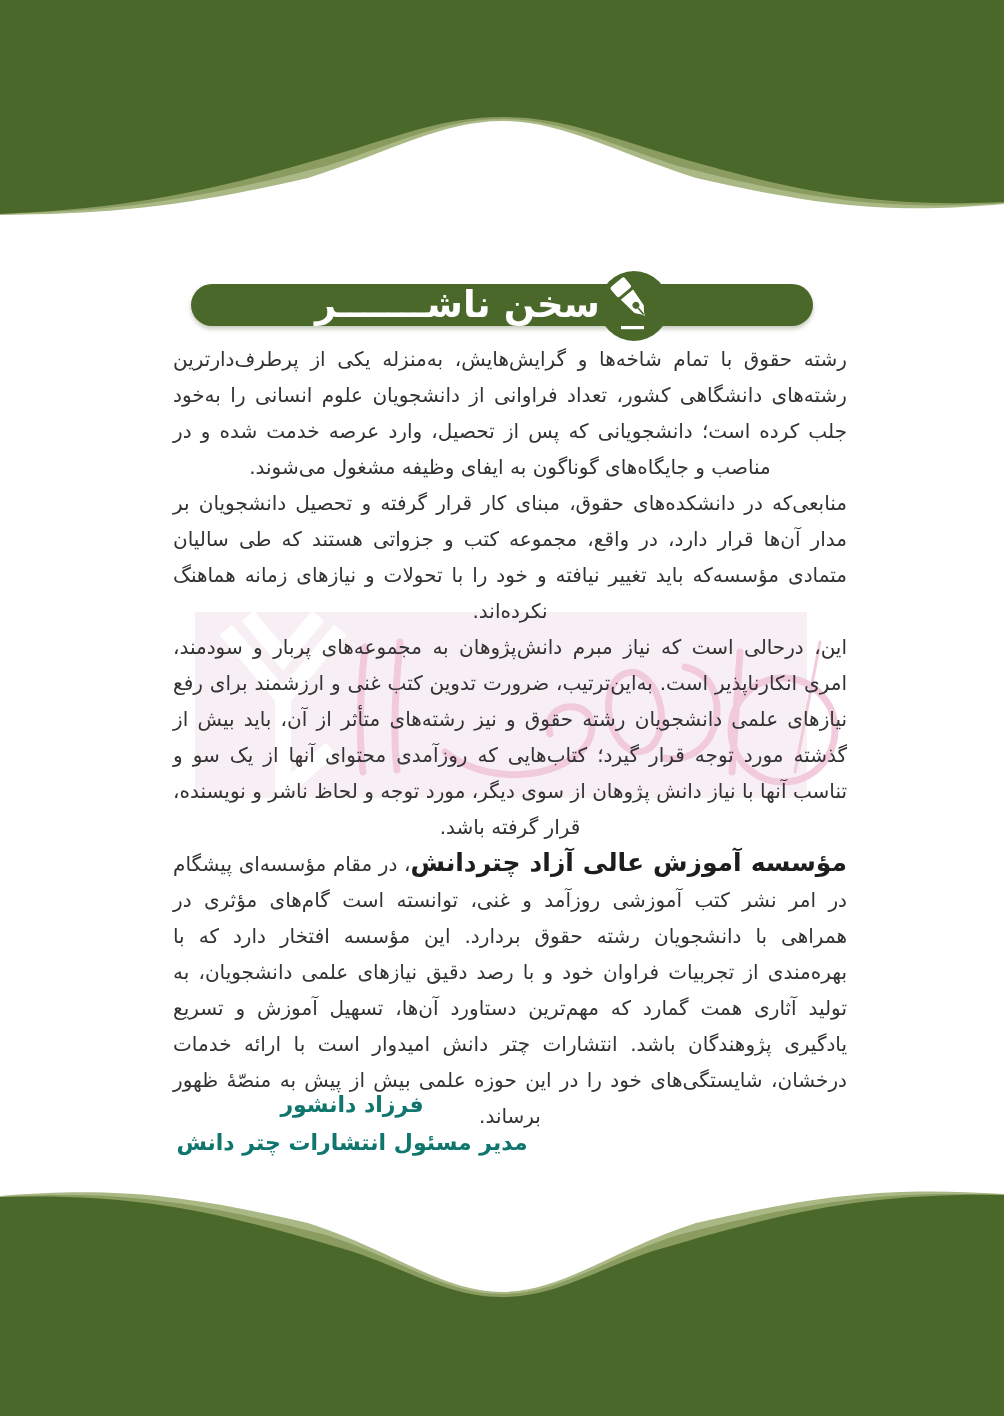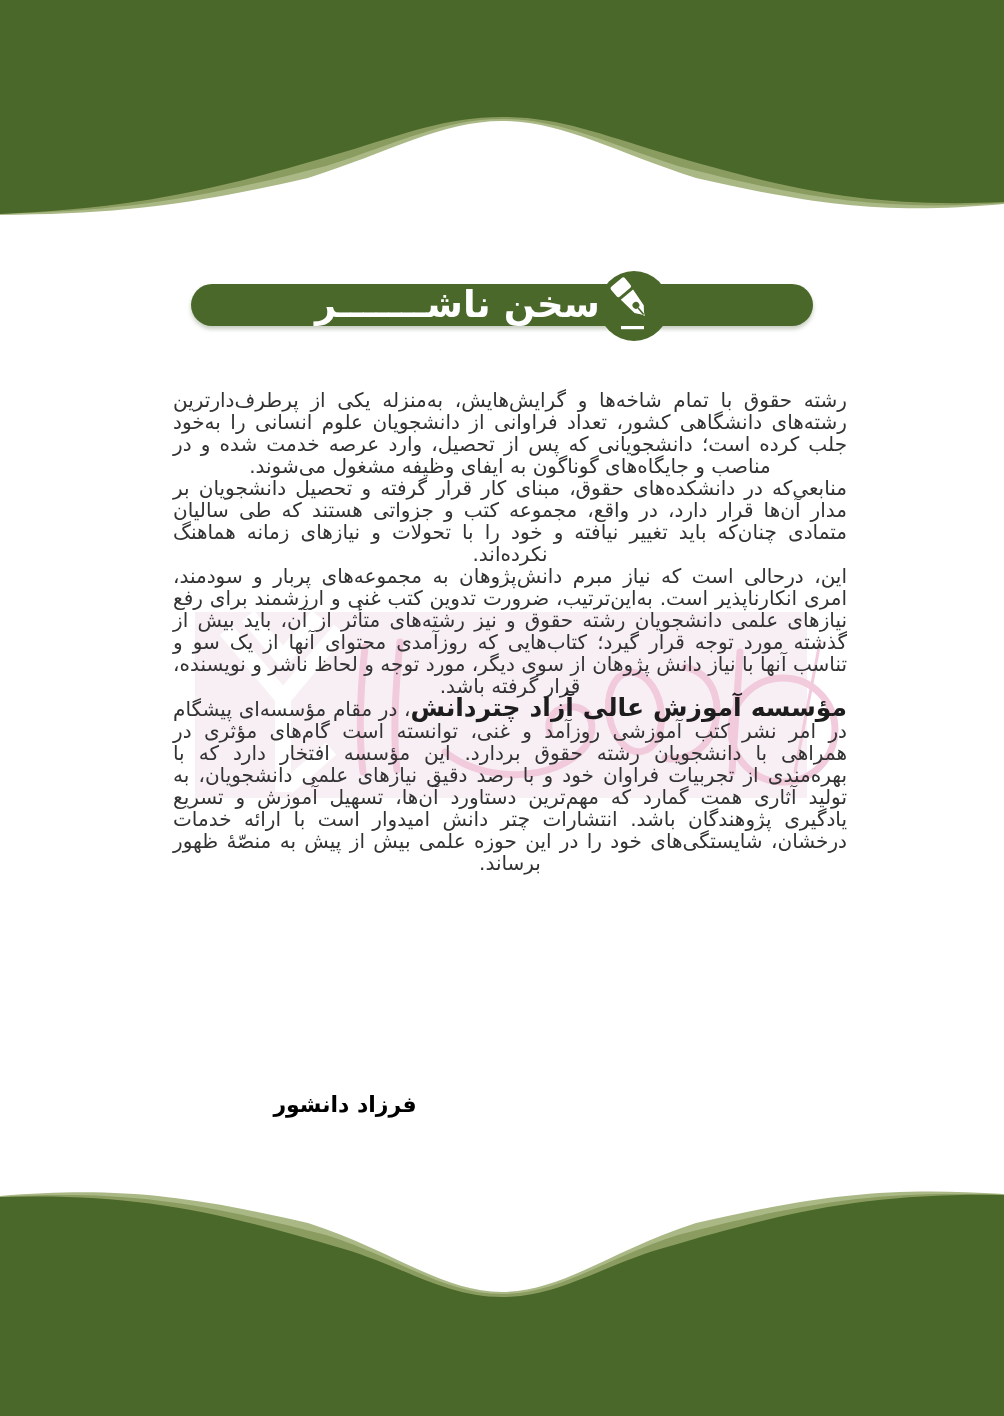--- a/index.html
+++ b/index.html
@@ -32,29 +32,29 @@
   .banner-circle svg{position:absolute;left:0;top:0;}
   
   .watermark{
     position:absolute;left:195px;top:612px;width:612px;height:186px;
     background:#f8eff4;z-index:0;
   }
   .watermark svg{overflow:visible;}
   
   .content{
     position:absolute;left:173px;top:341px;width:674px;z-index:1;
-    color:#333333;font-size:20px;line-height:22px;
-    text-align:justify;text-align-last:center;margin-top:48px;
+    color:#333333;font-size:20px;line-height:36px;
+    text-align:justify;text-align-last:center;
   }
   .content p{margin:0;padding:0;}
   .content .lead{font-weight:bold;color:#1d1d1d;font-size:25px;}
   
   .signature{
-    position:absolute;left:169px;top:1086px;width:352px;z-index:1;
-    color:#000000;font-weight:bold;font-size:22px;line-height:38px;
+    position:absolute;left:176px;top:1086px;width:352px;z-index:1;
+    color:#0f766e;font-weight:bold;font-size:22px;line-height:38px;
     text-align:center;
   }
 </style>
 </head>
 <body>
 
 <div class="page">
 
   <svg class="wave-top" viewBox="0 0 1004 230" preserveAspectRatio="none">
     <path fill="#aab885" d="M0,0 H1004 V204 C892,214 822,207 696,178 C614,152 562,121 502,121 C442,121 390,152 308,178 C182,207 112,214 0,215 Z"></path>
@@ -94,27 +94,28 @@
         <path d="M490,55 C520,62 530,95 515,125 C505,142 485,150 470,146"></path>
         <path d="M545,40 L537,160"></path>
         <circle cx="588" cy="118" r="52"></circle>
         <path d="M600,160 L625,30" stroke-width="3"></path>
       </g>
     </svg>
   </div>
 
   <div class="content">
     <p>رشته حقوق با تمام شاخه‌ها و گرایش‌هایش، به‌منزله یکی از پرطرف‌دارترین رشته‌های دانشگاهی کشور، تعداد فراوانی از دانشجویان علوم انسانی را به‌خود جلب کرده است؛ دانشجویانی که پس از تحصیل، وارد عرصه خدمت شده و در مناصب و جایگاه‌های گوناگون به ایفای وظیفه مشغول می‌شوند.</p>
-    <p>منابعی‌که در دانشکده‌های حقوق، مبنای کار قرار گرفته و تحصیل دانشجویان بر مدار آن‌ها قرار دارد، در واقع، مجموعه کتب و جزواتی هستند که طی سالیان متمادی چنان‌که باید تغییر نیافته و خود را با تحولات و نیازهای زمانه هماهنگ نکرده‌اند.</p>
+    <p>منابعی‌که در دانشکده‌های حقوق، مبنای کار قرار گرفته و تحصیل دانشجویان بر مدار آن‌ها قرار دارد، در واقع، مجموعه کتب و جزواتی هستند که طی سالیان متمادی مؤسسه‌که باید تغییر نیافته و خود را با تحولات و نیازهای زمانه هماهنگ نکرده‌اند.</p>
     <p>این، درحالی است که نیاز مبرم دانش‌پژوهان به مجموعه‌های پربار و سودمند، امری انکارناپذیر است. به‌این‌ترتیب، ضرورت تدوین کتب غنی و ارزشمند برای رفع نیازهای علمی دانشجویان رشته حقوق و نیز رشته‌های متأثر از آن، باید بیش از گذشته مورد توجه قرار گیرد؛ کتاب‌هایی که روزآمدی محتوای آنها از یک سو و تناسب آنها با نیاز دانش پژوهان از سوی دیگر، مورد توجه و لحاظ ناشر و نویسنده، قرار گرفته باشد.</p>
     <p><span class="lead">مؤسسه آموزش عالی آزاد چتردانش</span><span>، در مقام مؤسسه‌ای پیشگام در امر نشر کتب آموزشی روزآمد و غنی، توانسته است گام‌های مؤثری در همراهی با دانشجویان رشته حقوق بردارد. این مؤسسه افتخار دارد که با بهره‌مندی از تجربیات فراوان خود و با رصد دقیق نیازهای علمی دانشجویان، به تولید آثاری همت گمارد که مهم‌ترین دستاورد آن‌ها، تسهیل آموزش و تسریع یادگیری پژوهندگان باشد. انتشارات چتر دانش امیدوار است با ارائه خدمات درخشان، شایستگی‌های خود را در این حوزه علمی بیش از پیش به منصّهٔ ظهور برساند.</span></p>
   </div>
 
   <div class="signature">
     <div>فرزاد دانشور</div>
+    <div>مدیر مسئول انتشارات چتر دانش</div>
   </div>
 
   <svg class="wave-bottom" viewBox="0 0 1004 231" preserveAspectRatio="none">
     <path fill="#aab885" d="M0,231 V11 C112,2 182,9 308,38 C390,64 442,107 502,107 C562,107 614,64 696,38 C822,9 892,2 1004,9 V231 Z"></path>
     <path fill="#8a9c60" d="M0,231 V12 C124,5 198,17 326,50 C398,73 444,109 502,109 C560,109 606,73 678,50 C806,17 880,5 1004,10 V231 Z"></path>
     <path fill="#4a6829" d="M0,231 V12 C136,8 216,26 344,64 C404,82 446,112 502,112 C558,112 600,82 660,64 C788,26 868,8 1004,10 V231 Z"></path>
   </svg>
 
 </div>
 

